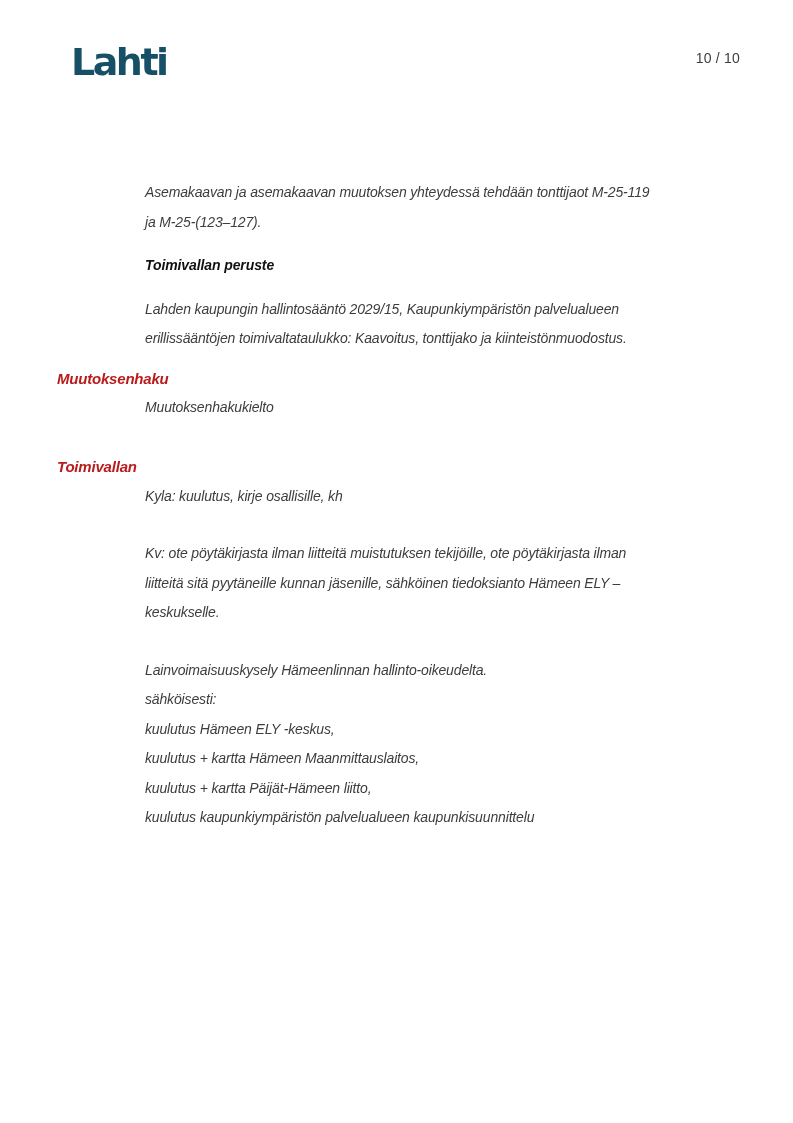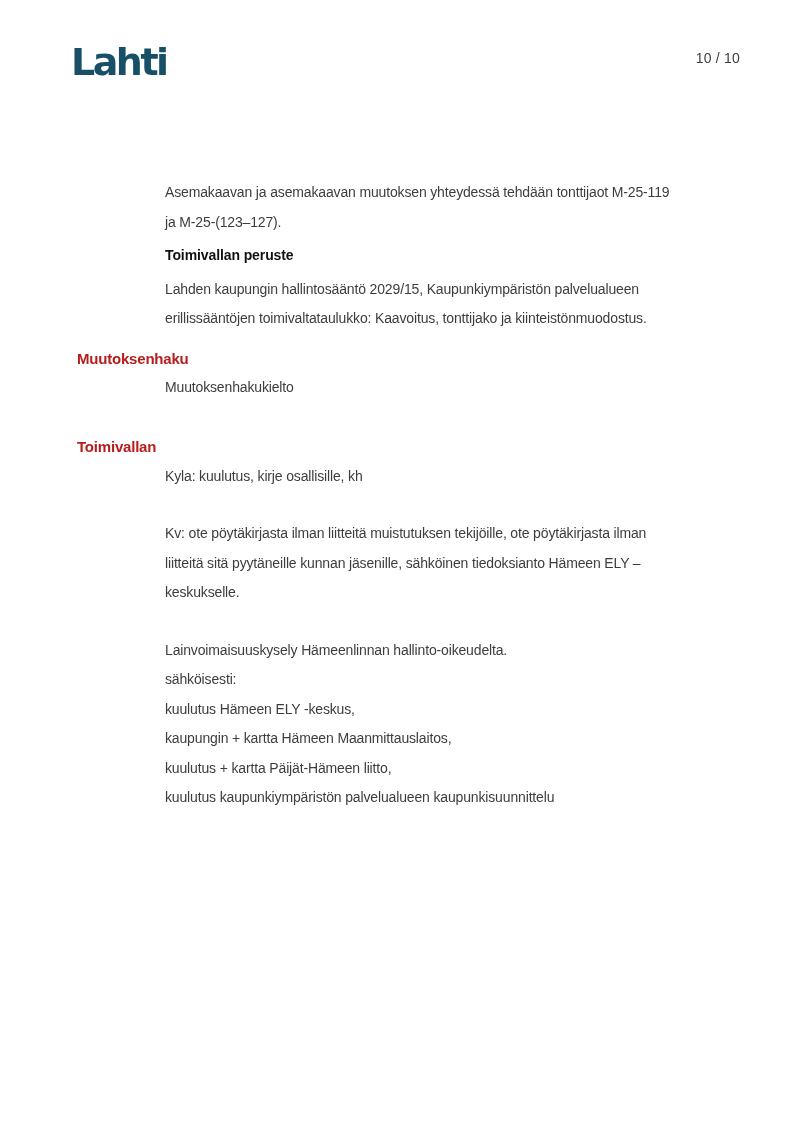--- a/index.html
+++ b/index.html
@@ -36,31 +36,32 @@
     right: 56px;
     display: flex;
     justify-content: space-between;
     font-size: 14px;
     color: #3d3d3d;
     letter-spacing: -0.1px;
   }
   .content {
     position: absolute;
     top: 178px;
-    left: 77px;
+    left: 57px;
     width: 678px;
     font-size: 14px;
     color: #3d3d3d;
     line-height: 29.5px;
     letter-spacing: -0.15px;
+    font-style: italic;
   }
   .indent { margin-left: 88px; }
   .bold-heading { font-weight: bold; color: #111111; letter-spacing: -0.1px; }
   .margin-heading { font-weight: bold; color: #b91c1c; font-size: 15px; letter-spacing: -0.2px; }
-  .mt-para { margin-top: 4px; }
+  .mt-para { margin-top: 14px; }
   .mt-sec  { margin-top: 10px; }
   .mt-line { margin-top: 29.5px; }
   .mt-gap  { margin-top: 28px; }
 </style>
 </head>
 <body>
 
 <div class="page">
 
   <div class="logo">Lahti</div>
@@ -94,19 +95,19 @@
     <div class="indent mt-gap">
       <div>Kv: ote pöytäkirjasta ilman liitteitä muistutuksen tekijöille, ote pöytäkirjasta ilman</div>
       <div>liitteitä sitä pyytäneille kunnan jäsenille, sähköinen tiedoksianto Hämeen ELY –</div>
       <div>keskukselle.</div>
     </div>
 
     <div class="indent mt-gap">
       <div>Lainvoimaisuuskysely Hämeenlinnan hallinto-oikeudelta.</div>
       <div>sähköisesti:</div>
       <div>kuulutus Hämeen ELY -keskus,</div>
-      <div>kaupungin + kartta Hämeen Maanmittauslaitos,</div>
+      <div>kuulutus + kartta Hämeen Maanmittauslaitos,</div>
       <div>kuulutus + kartta Päijät-Hämeen liitto,</div>
       <div>kuulutus kaupunkiympäristön palvelualueen kaupunkisuunnittelu</div>
     </div>
 
   </div>
 </div>
 
 </body></html>

